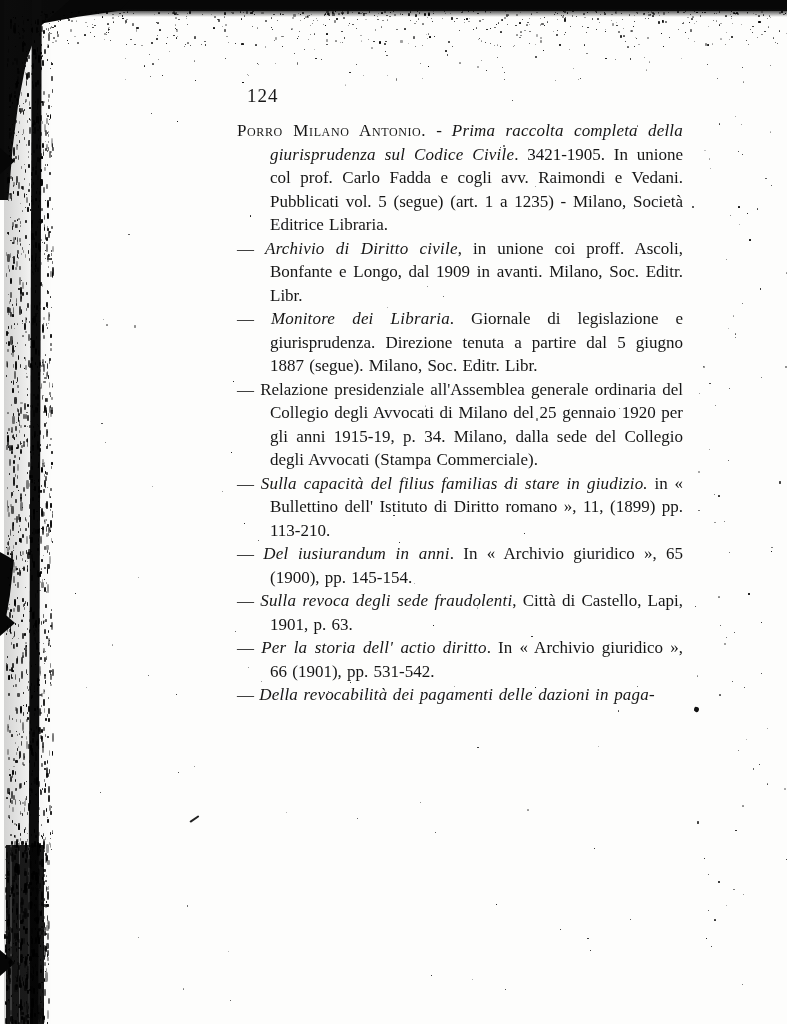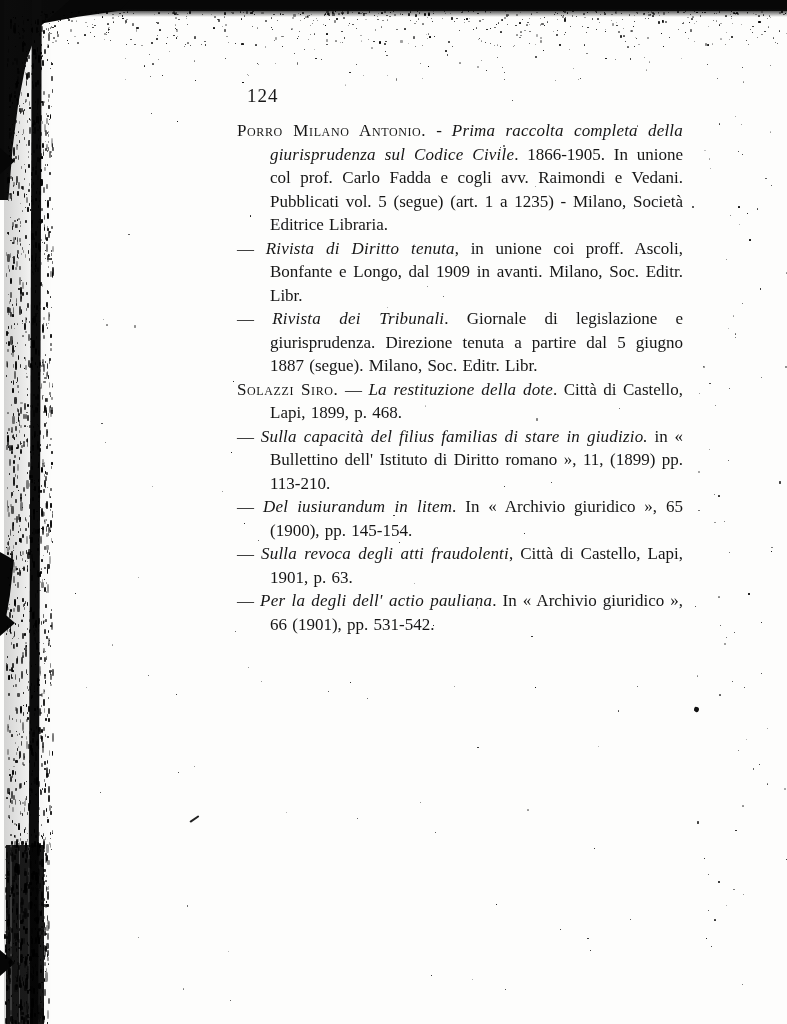--- a/index.html
+++ b/index.html
@@ -2602,23 +2602,24 @@
       <i style="left: 710px; top: 167.7px; width: 1px; height: 0.8px; opacity: 0.33;"></i>
       <i style="left: 766.9px; top: 727.7px; width: 0.6px; height: 0.6px; opacity: 0.39;"></i>
       <i style="left: 744px; top: 686.7px; width: 0.9px; height: 0.9px; opacity: 0.72;"></i>
       <i style="left: 759.5px; top: 288.2px; width: 1.6px; height: 2.1px; opacity: 0.96;"></i>
       <i style="left: 727.5px; top: 459.9px; width: 0.8px; height: 0.6px; opacity: 0.63;"></i>
       <i style="left: 765px; top: 177.7px; width: 1.8px; height: 1.5px; opacity: 0.82;"></i>
     </div>
 
   <div class="page-number">124</div>
   <div class="bib" id="bib">
-      <p class="entry"><span class="seg-smallcaps">Porro Milano Antonio.</span><span class="seg-roman"> - </span><span class="seg-italic">Prima raccolta completa della giurisprudenza sul Codice Civile</span><span class="seg-roman">. 1866-1905. In unione col prof. Carlo Fadda e cogli avv. Raimondi e Vedani. Pubblicati vol. 5 (segue) (art. 1 a 1235) - Milano, Società Editrice Libraria.</span></p>
-      <p class="entry"><span class="seg-roman">— </span><span class="seg-italic">Rivista di Diritto tenuta</span><span class="seg-roman">, in unione coi proff. Ascoli, Bonfante e Longo, dal 1909 in avanti. Milano, Soc. Editr. Libr.</span></p>
-      <p class="entry"><span class="seg-roman">— </span><span class="seg-italic">Rivista dei Tribunali</span><span class="seg-roman">. Giornale di legislazione e giurisprudenza. Direzione tenuta a partire dal 5 giugno 1887 (segue). Milano, Soc. Editr. Libr.</span></p>
-      <p class="entry"><span class="seg-smallcaps">Solazzi Siro.</span><span class="seg-roman"> — </span><span class="seg-italic">La restituzione della dote</span><span class="seg-roman">. Città di Castello, Lapi, 1899, p. 468.</span></p>
+      <p class="entry"><span class="seg-smallcaps">Porro Milano Antonio.</span><span class="seg-roman"> - </span><span class="seg-italic">Prima raccolta completa della giurisprudenza sul Codice Civile</span><span class="seg-roman">. 3421-1905. In unione col prof. Carlo Fadda e cogli avv. Raimondi e Vedani. Pubblicati vol. 5 (segue) (art. 1 a 1235) - Milano, Società Editrice Libraria.</span></p>
+      <p class="entry"><span class="seg-roman">— </span><span class="seg-italic">Archivio di Diritto civile</span><span class="seg-roman">, in unione coi proff. Ascoli, Bonfante e Longo, dal 1909 in avanti. Milano, Soc. Editr. Libr.</span></p>
+      <p class="entry"><span class="seg-roman">— </span><span class="seg-italic">Monitore dei Libraria</span><span class="seg-roman">. Giornale di legislazione e giurisprudenza. Direzione tenuta a partire dal 5 giugno 1887 (segue). Milano, Soc. Editr. Libr.</span></p>
+      <p class="entry"><span class="seg-roman">— Relazione presidenziale all'Assemblea generale ordinaria del Collegio degli Avvocati di Milano del 25 gennaio 1920 per gli anni 1915-19, p. 34. Milano, dalla sede del Collegio degli Avvocati (Stampa Commerciale).</span></p>
       <p class="entry"><span class="seg-roman">— </span><span class="seg-italic">Sulla capacità del filius familias di stare in giudizio.</span><span class="seg-roman"> in « Bullettino dell' Istituto di Diritto romano », 11, (1899) pp. 113-210.</span></p>
-      <p class="entry"><span class="seg-roman">— </span><span class="seg-italic">Del iusiurandum in litem</span><span class="seg-roman">. In « Archivio giuridico », 65 (1900), pp. 145-154.</span></p>
-      <p class="entry"><span class="seg-roman">— </span><span class="seg-italic">Sulla revoca degli atti fraudolenti</span><span class="seg-roman">, Città di Castello, Lapi, 1901, p. 63.</span></p>
-      <p class="entry"><span class="seg-roman">— </span><span class="seg-italic">Per la degli dell' actio pauliana</span><span class="seg-roman">. In « Archivio giuridico », 66 (1901), pp. 531-542.</span></p>
+      <p class="entry"><span class="seg-roman">— </span><span class="seg-italic">Del iusiurandum in anni</span><span class="seg-roman">. In « Archivio giuridico », 65 (1900), pp. 145-154.</span></p>
+      <p class="entry"><span class="seg-roman">— </span><span class="seg-italic">Sulla revoca degli sede fraudolenti</span><span class="seg-roman">, Città di Castello, Lapi, 1901, p. 63.</span></p>
+      <p class="entry"><span class="seg-roman">— </span><span class="seg-italic">Per la storia dell' actio diritto</span><span class="seg-roman">. In « Archivio giuridico », 66 (1901), pp. 531-542.</span></p>
+      <p class="entry"><span class="seg-roman">— </span><span class="seg-italic">Della revocabilità dei pagamenti delle dazioni in paga-</span></p>
     </div>
 
 </div>
 
 </body></html>

